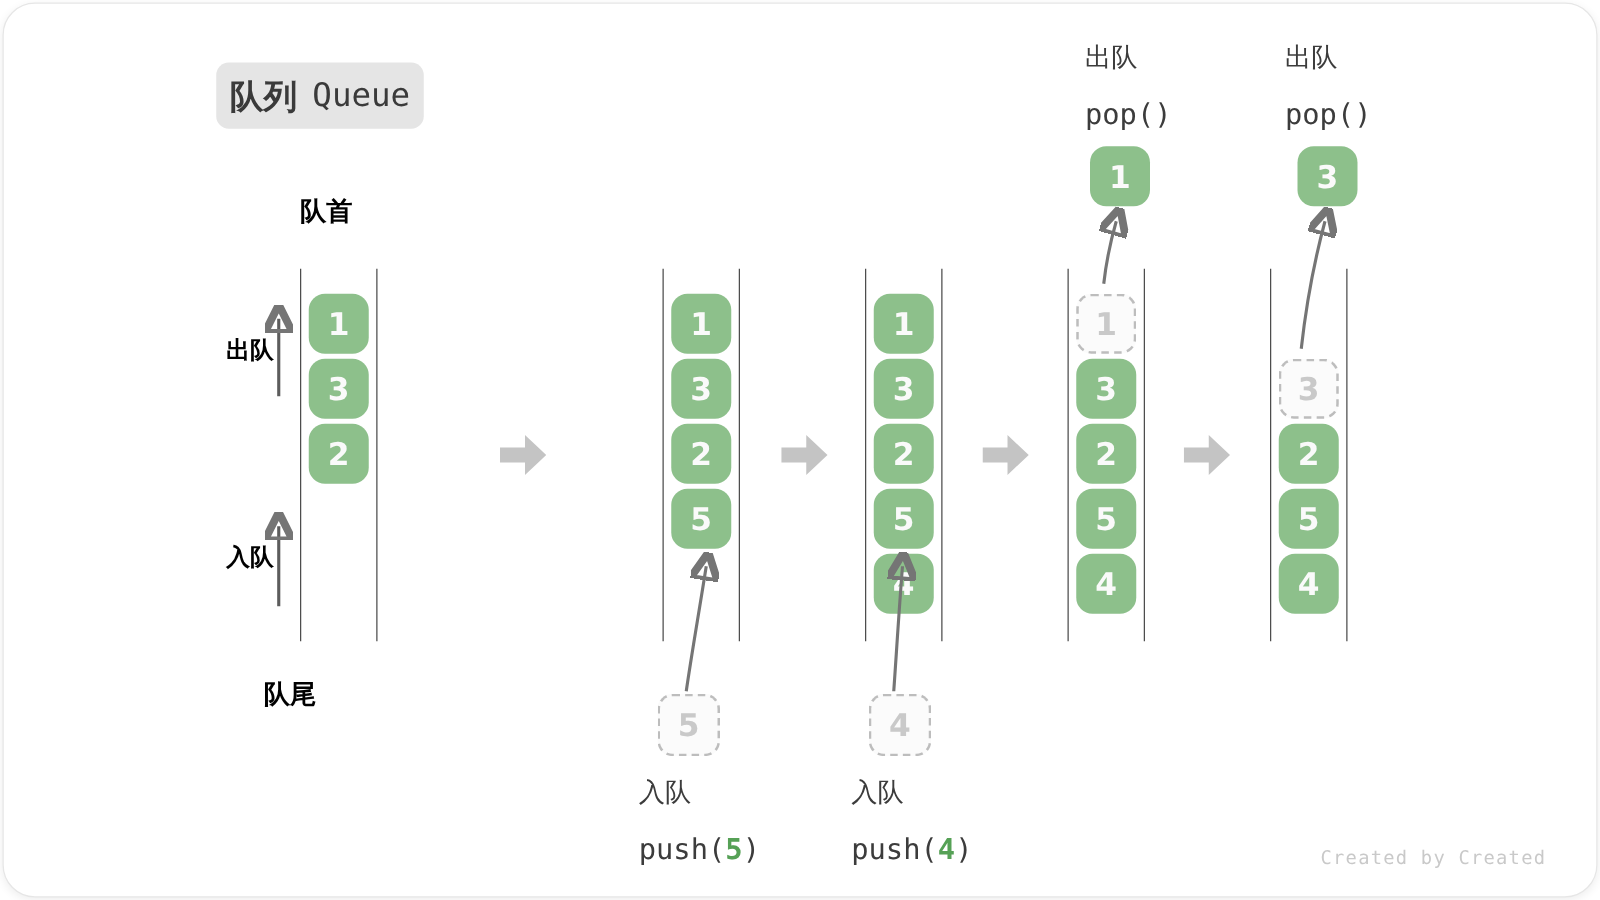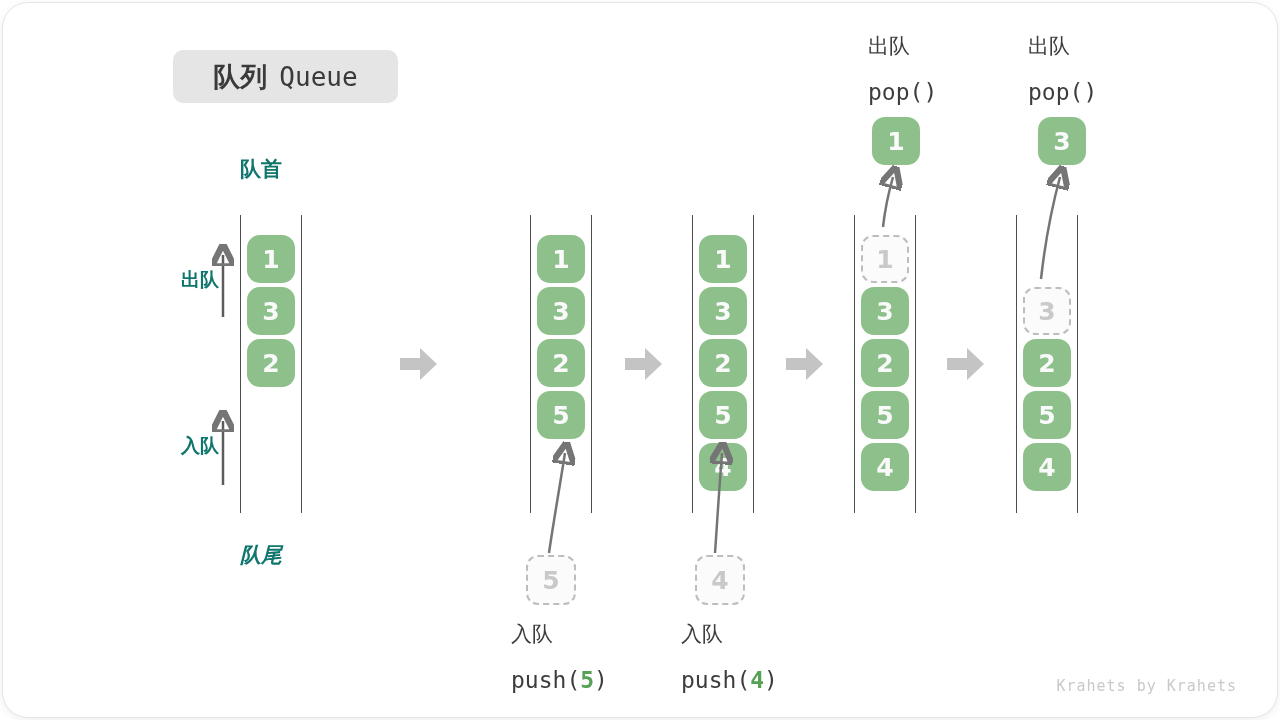--- a/index.html
+++ b/index.html
@@ -1,29 +1,29 @@
 <!DOCTYPE html>
 <html style="--box-green: #8dc08b; --digit-green: #56a156; --arrow-gray: #c4c4c4;"><head>
 <meta charset="utf-8">
 <style>
   html,body { margin:0; padding:0; background:#ffffff; }
   .canvas { position:relative; width:1280px; height:720px; font-family:"Liberation Sans",sans-serif; overflow:hidden; }
   .card { position:absolute; left:2px; top:2px; right:2px; bottom:2px; background:#ffffff;
           border:1px solid #e6e6e6; border-radius:26px; box-shadow:0 2px 8px rgba(0,0,0,0.07); }
 
   
-  .title-badge { position:absolute; left:170px; top:47px; width:225px; height:53px; background:#e5e5e5;
+  .title-badge { position:absolute; left:170px; top:47px; width:166px; height:53px; background:#e5e5e5;
                  border-radius:10px; display:flex; align-items:center; justify-content:center; gap:12px; color:#3a3a3a; }
   .title-zh { font:700 27px "Liberation Sans",sans-serif; }
   .title-en { font:400 26px "DejaVu Sans Mono",monospace;text-align:center; }
 
   
-  .side-label { position:absolute; color:#0f766e; font-weight:700; }
+  .side-label { position:absolute; color:#000000; font-weight:700; }
   .lbl-front { left:208px; top:152px; width:100px; text-align:center; font-size:21px; }
-  .lbl-rear  { left:208px; top:538px; width:100px; text-align:center; font-size:21px;font-style:italic; }
+  .lbl-rear  { left:208px; top:538px; width:100px; font-size:21px; }
   .lbl-dequeue { left:146px; top:264px; width:70px; text-align:right; font-size:19px; }
   .lbl-enqueue { left:146px; top:430px; width:70px; text-align:right; font-size:19px; }
 
   
   .queue-col { position:absolute; top:212px; width:62px; height:298px; box-sizing:border-box;
                border-left:1.5px solid #4d4d4d; border-right:1.5px solid #4d4d4d; }
   .col-1 { left:237px; } .col-2 { left:527px; } .col-3 { left:689px; } .col-4 { left:851px; } .col-5 { left:1013px; }
 
   .cell { position:absolute; left:50%; transform:translateX(-50%); width:48px; height:48px; box-sizing:border-box;
           border-radius:13px; display:flex; align-items:center; justify-content:center;
@@ -174,15 +174,15 @@
 
     <div class="op op-pop3">
       <span class="action">出队</span>
       <span class="code">pop()</span>
     </div>
     <div class="pop-box pop-box-3">3</div>
     <svg class="thin-arrow arr-pop3" width="40" height="114">
       <path d="M 8,110 C 12,74 20,34 27,8" marker-end="url(#ah2)"></path>
     </svg>
 
-    <div class="watermark">Krahets by Krahets</div>
+    <div class="watermark">Created by Created</div>
   </div>
 </div>
 
 </body></html>

